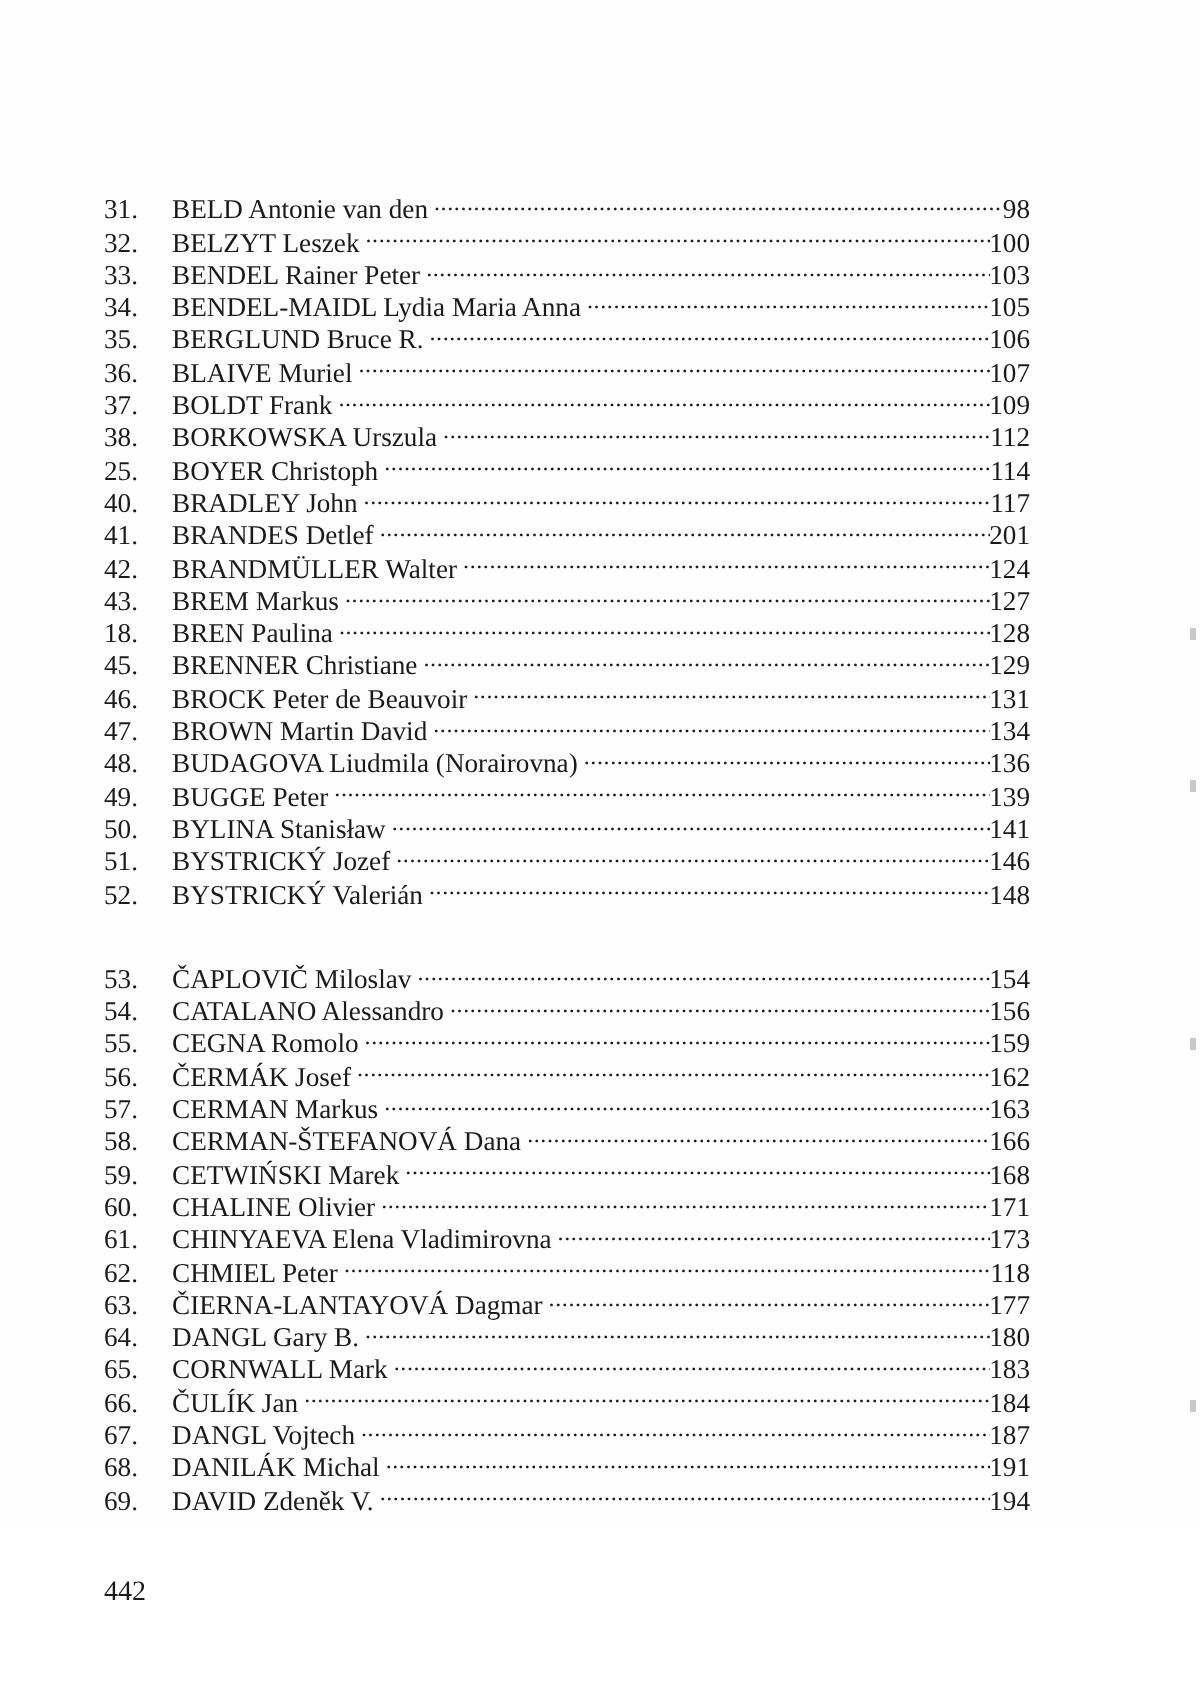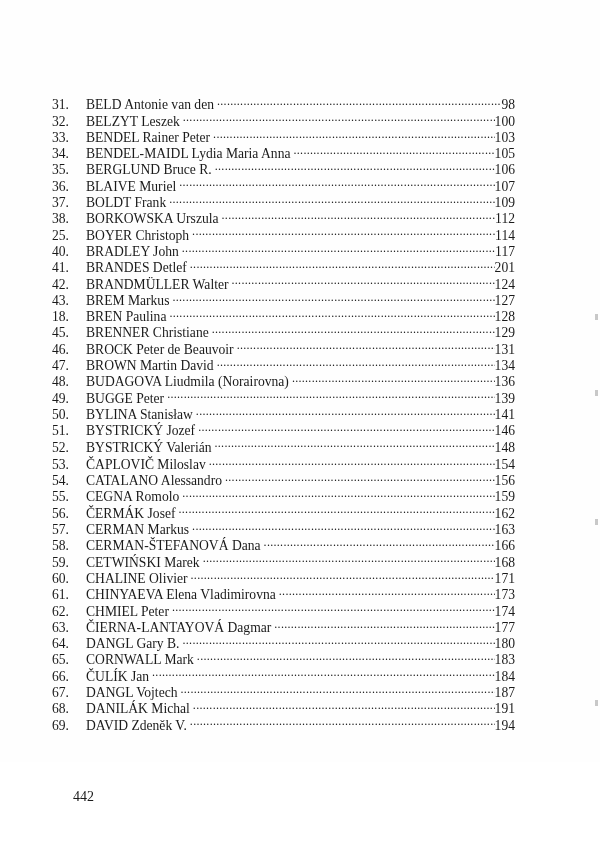--- a/index.html
+++ b/index.html
@@ -1,29 +1,29 @@
 <!DOCTYPE html>
 <html><head>
 <meta charset="utf-8">
 <style>
   html, body { margin: 0; padding: 0; background: #ffffff; }
   body { width: 600px; height: 854px; position: relative; overflow: hidden;
          font-family: "Liberation Serif", "DejaVu Serif", serif; color: #1a1a1a; }
   .page { position: absolute; left: 0; top: 0; width: 600px; height: 762px; background: #fefefe; }
   .toc { position: absolute; left: 52px; width: 463px; top: 93px; }
   .group { margin: 0; padding: 0; }
-  .group + .group { margin-top: 1px; }
+  .group + .group { margin-top: 26px; }
   .group.g3 { margin-top: 0; }
   .row { display: flex; align-items: baseline; height: 16.3px; line-height: 16.3px; font-size: 13.6px; white-space: nowrap; }
   .num { width: 34px; flex: 0 0 34px; }
   .name { flex: 0 0 auto; padding-right: 3px; }
   .dots { flex: 1 1 auto; overflow: hidden; position: relative; height: 16.3px; }
   .dots::after { content: "........................................................................................................................................................................................................"; position: absolute; left: 0; bottom: 0; font-size: 12px; letter-spacing: 0.3px; line-height: 16.3px; }
   .page-ref { flex: 0 0 auto; text-align: left; }
-  .page-number { position: absolute; left: 52px; top: 789px; font-size: 14px; margin-left: 21px; }
+  .page-number { position: absolute; left: 52px; top: 789px; font-size: 14px; }
   .edge-mark { position: absolute; width: 3px; height: 6px; background: #9a9a9a; opacity: 0.55; right: 2px; }
 </style>
 </head>
 <body>
 
 <div class="page">
   <div class="toc" id="toc">
       <div class="group">
         <div class="row">
           <span class="num">31.</span>
@@ -210,21 +210,21 @@
         <div class="row">
           <span class="num">61.</span>
           <span class="name">CHINYAEVA Elena Vladimirovna</span>
           <span class="dots"></span>
           <span class="page-ref">173</span>
         </div>
         <div class="row">
           <span class="num">62.</span>
           <span class="name">CHMIEL Peter</span>
           <span class="dots"></span>
-          <span class="page-ref">174</span>
+          <span class="page-ref">118</span>
         </div>
         <div class="row">
           <span class="num">63.</span>
           <span class="name">ČIERNA-LANTAYOVÁ Dagmar</span>
           <span class="dots"></span>
           <span class="page-ref">177</span>
         </div>
         <div class="row">
           <span class="num">64.</span>
           <span class="name">DANGL Gary B.</span>

